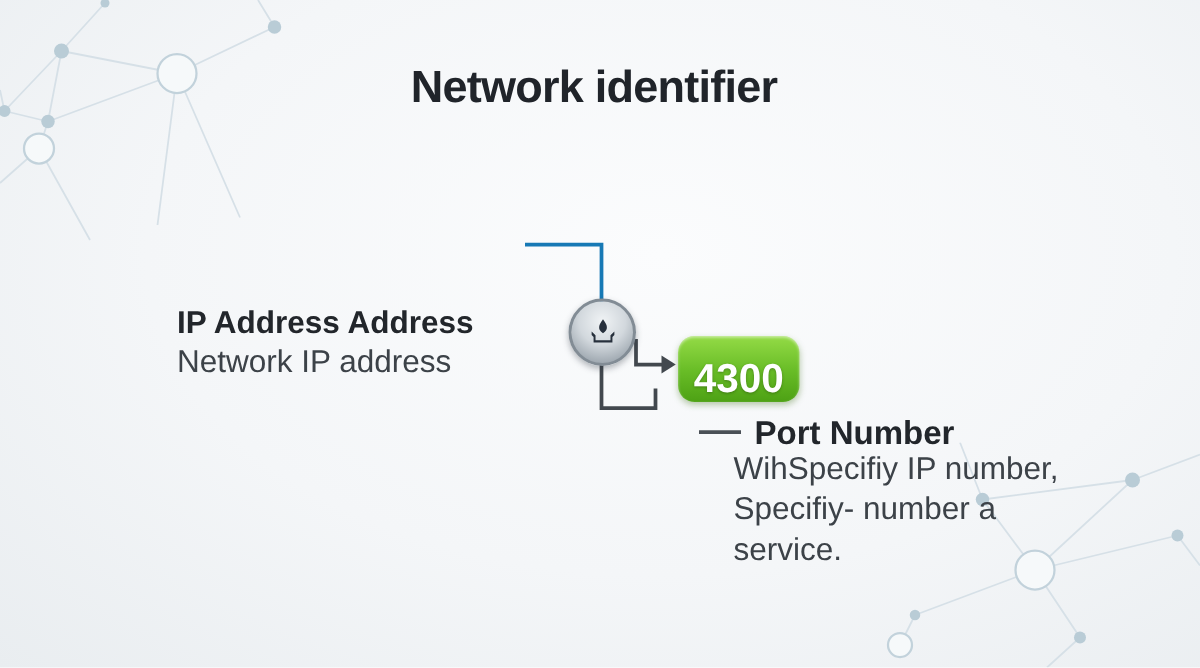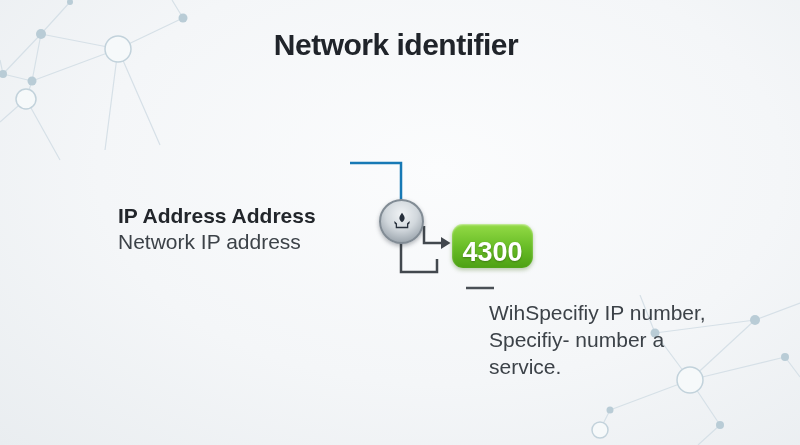--- a/index.html
+++ b/index.html
@@ -7,21 +7,21 @@
     position:relative;
     width:800px;height:445px;
     overflow:hidden;
     font-family:"Liberation Sans",sans-serif;
     background:radial-gradient(ellipse at 55% 38%, #fbfcfd 0%, #f4f6f8 55%, #e9edf0 100%);
   }
   .constellation{position:absolute;pointer-events:none;}
   .constellation.tl{left:0;top:0;}
   .constellation.br{right:0;bottom:0;}
   .page-title{
-    position:absolute;left:0;right:8px;top:28px;
+    position:absolute;left:0;right:8px;top:42px;
     text-align:center;
     font-size:30px;font-weight:bold;color:#20242a;letter-spacing:-0.5px;
   }
   .ip-box{
     position:absolute;left:115px;top:137px;width:235px;height:51px;
     border-radius:12px;
     background:linear-gradient(115deg,#3b9cd9 0%,#1e77b4 48%,#0b5a98 100%);
     box-shadow:0 2px 5px rgba(12,70,110,.35), inset 0 1px 1px rgba(255,255,255,.35);
     display:flex;align-items:center;justify-content:center;
   }
@@ -114,19 +114,20 @@
     <svg width="26" height="26" viewBox="0 0 24 24">
       <path d="M12 3.5 C14.8 7.2 15.6 9.6 12 12.2 C8.4 9.6 9.2 7.2 12 3.5 Z" fill="#27303c"></path>
       <path d="M5 11 L7.4 13.4 L7.4 16.4 L16.6 16.4 L16.6 13.4 L19 11 L19 13.2 L17.8 14.4 L17.8 17.8 L6.2 17.8 L6.2 14.4 L5 13.2 Z" fill="#27303c"></path>
     </svg>
   </div>
 
   <div class="port-box">
     <span>4300</span>
   </div>
 
+  <div class="port-label">Port Number</div>
   <div class="port-desc">
     <div>WihSpecifiy IP number,</div>
     <div>Specifiy- number a</div>
     <div>service.</div>
   </div>
 
 </div>
 
 </body></html>

